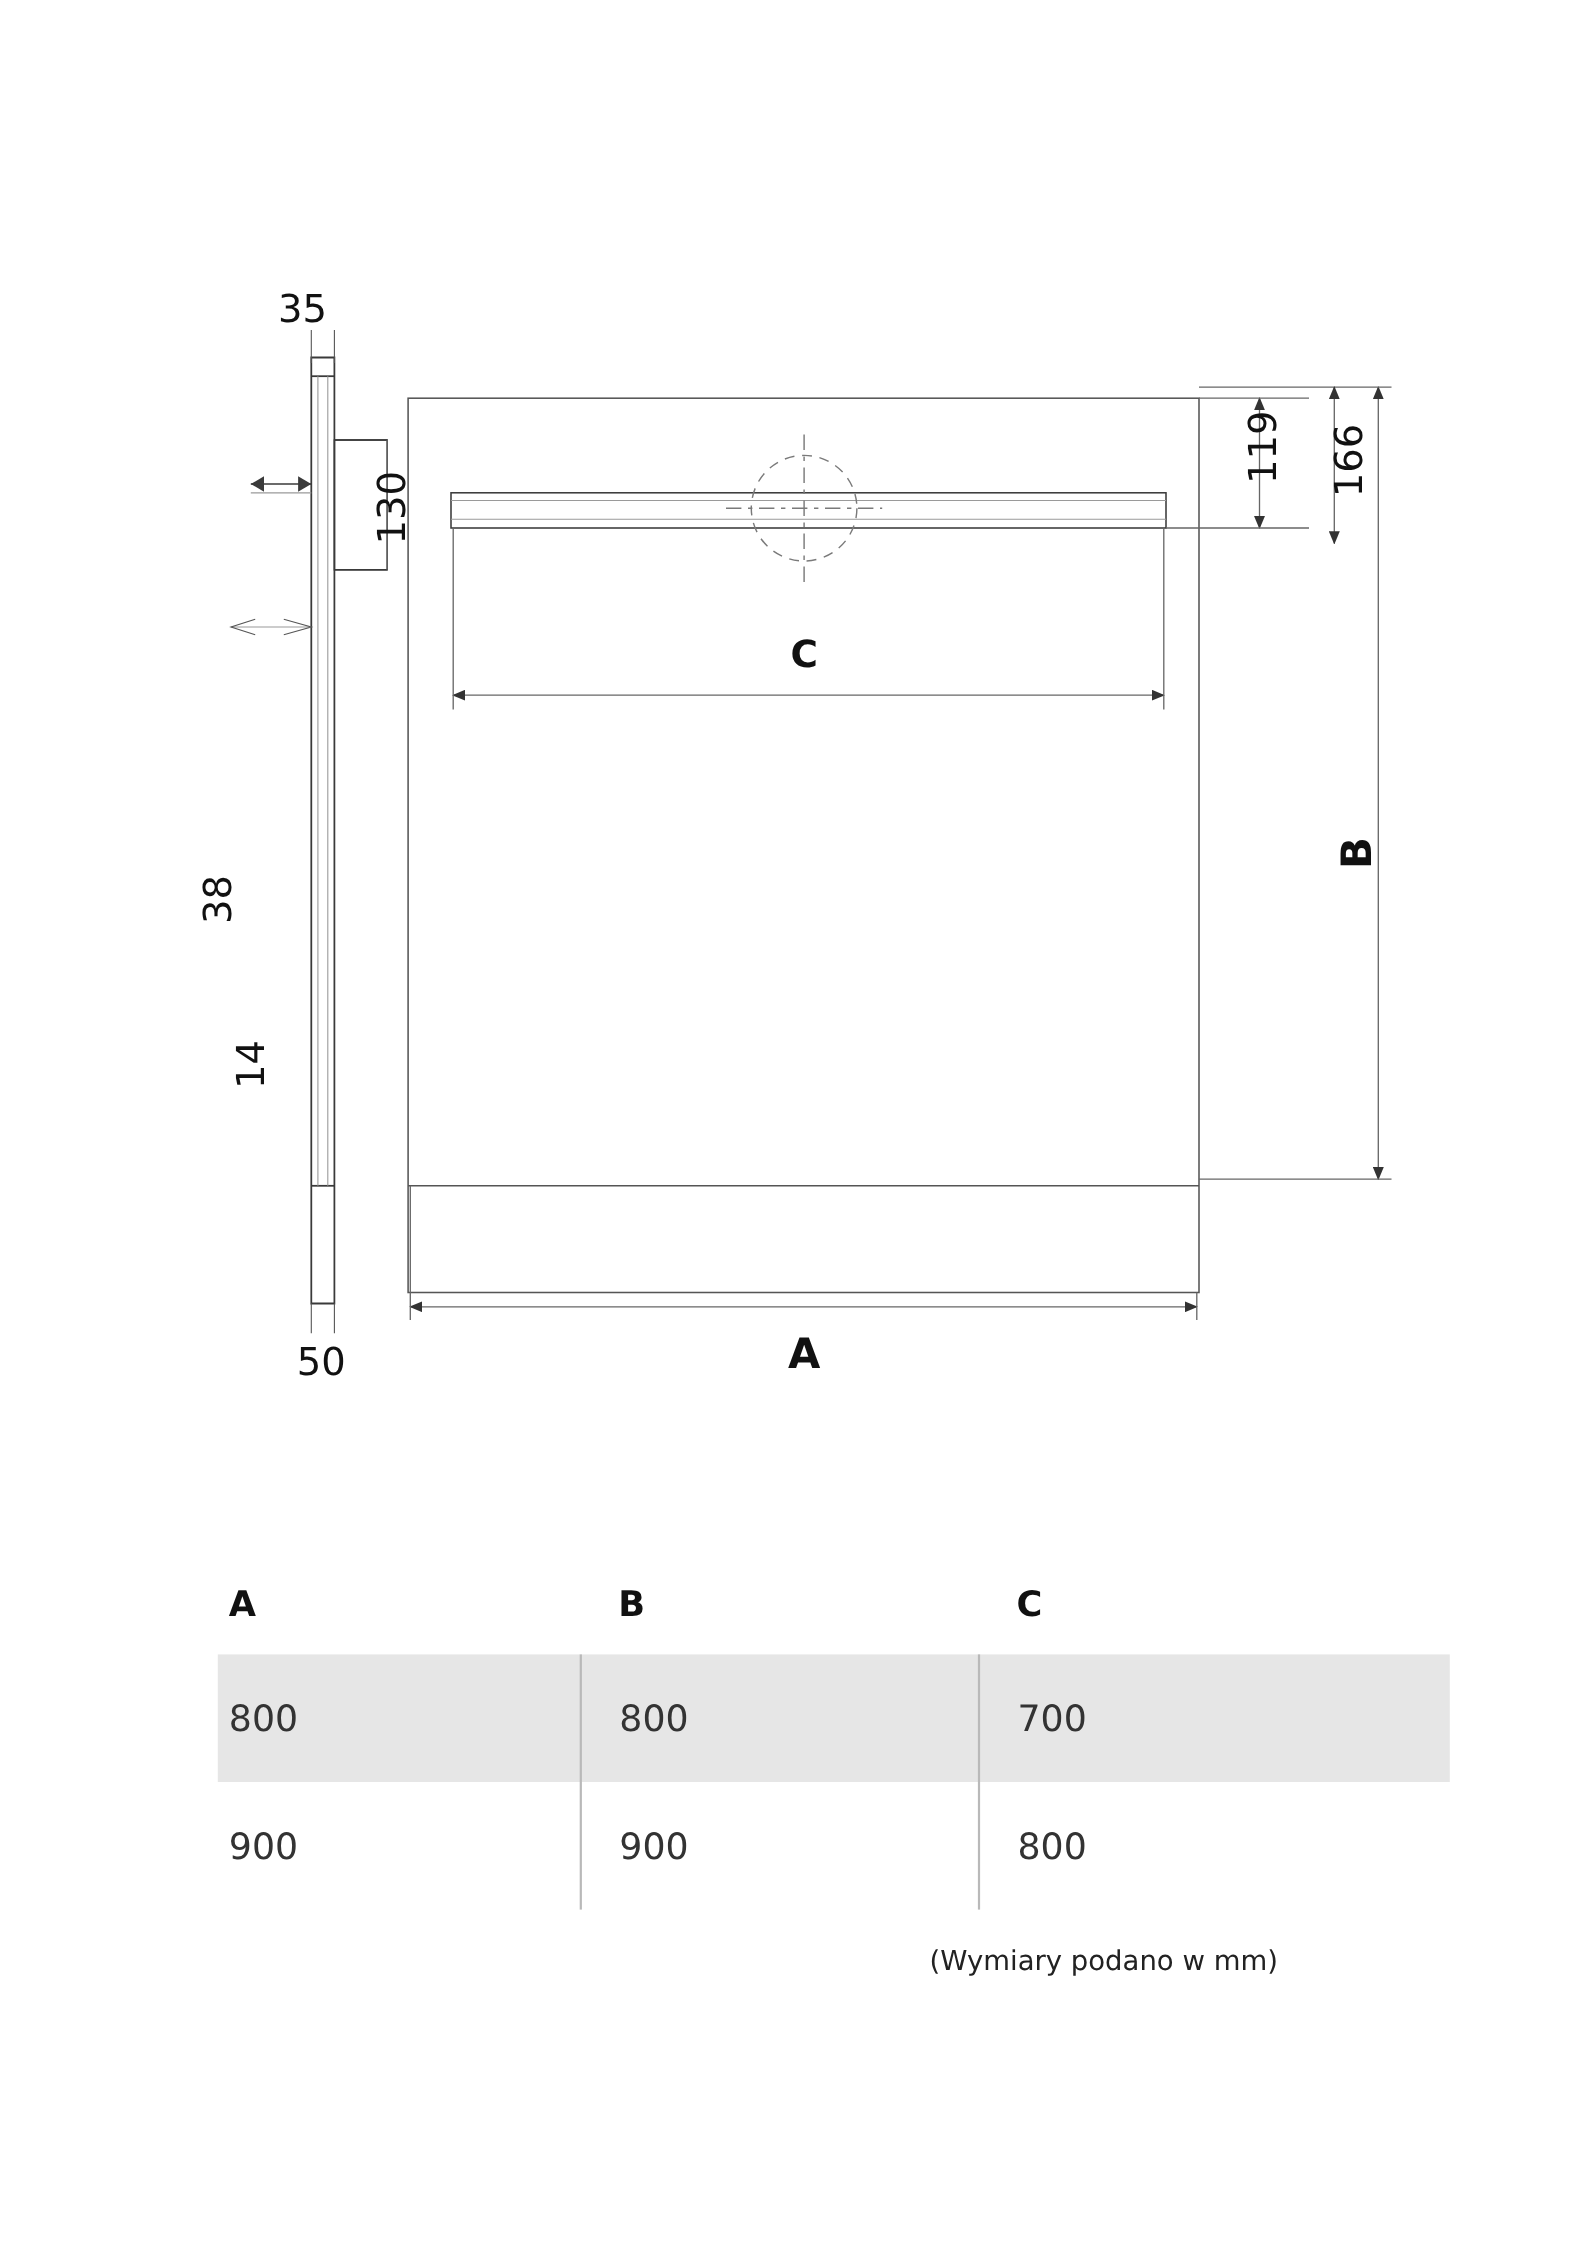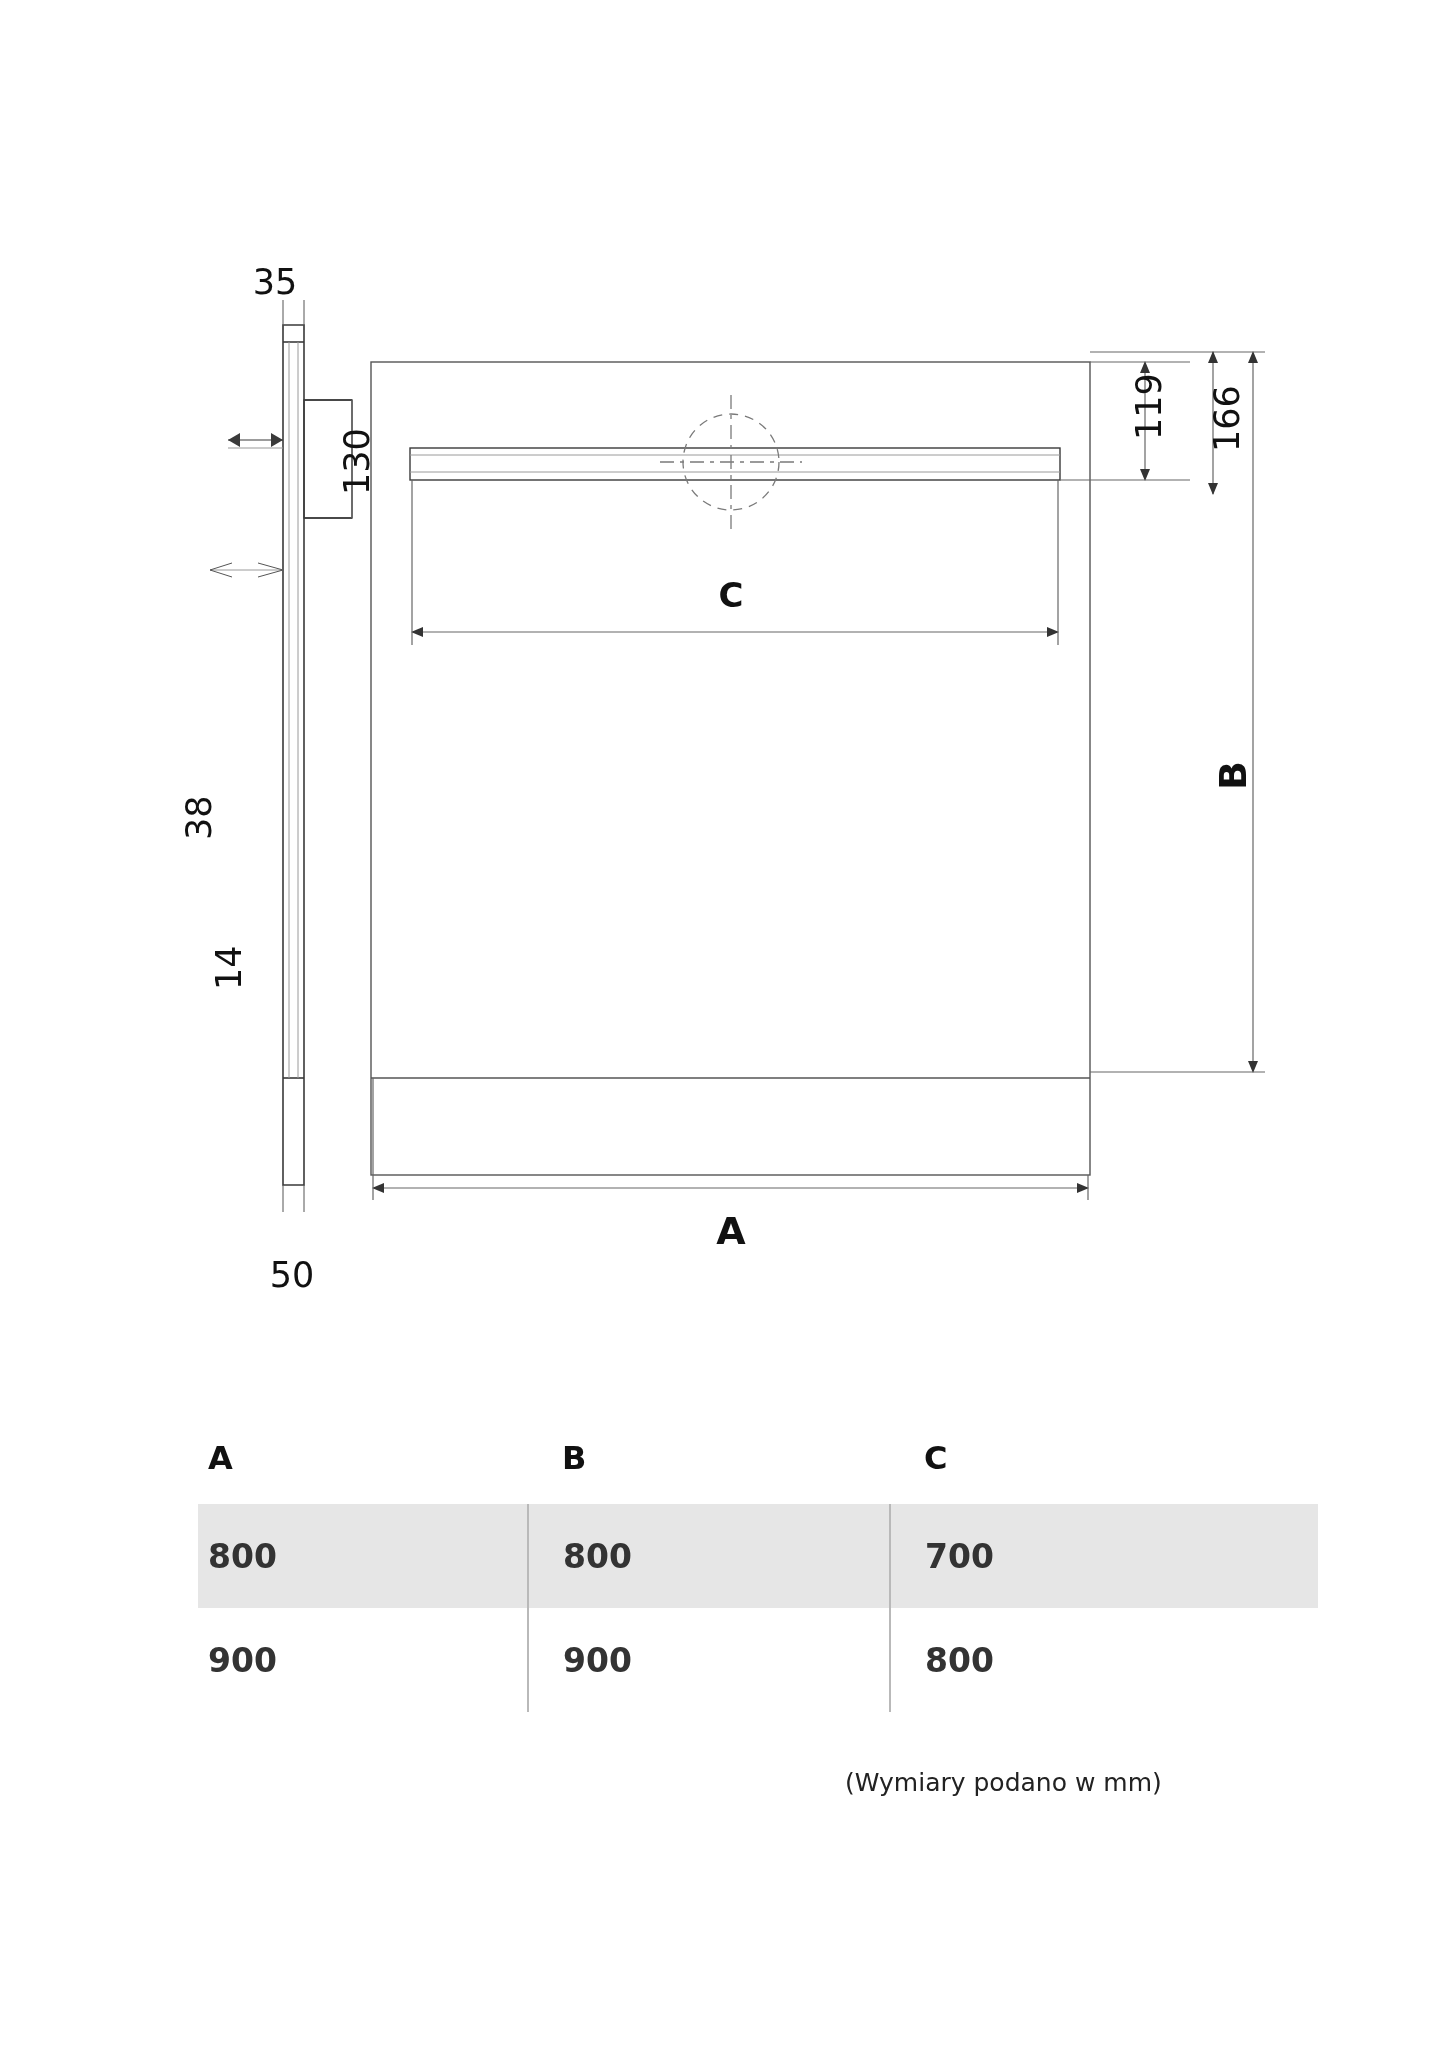--- a/index.html
+++ b/index.html
@@ -59,23 +59,23 @@
     top: 1412px;
     width: 1120px;
   }
   .tbl {
     border-collapse: collapse;
     width: 1120px;
     table-layout: fixed;
   }
   .tbl th, .tbl td {
     text-align: left;
-    font-weight: 700;
+    font-weight: 400;
     padding: 0;
-    height: 104px;
+    height: 116px;
     vertical-align: middle;
   }
   .tbl th {
     font-size: 32px;
     font-weight: 700;
     color: #111;
     height: 92px;
     padding-left: 10px;
   }
   .tbl td {
@@ -213,21 +213,21 @@
   </div>
 
   <div class="dim dim-num" style="left:275px; top:265px; transform:translateX(-50%);text-align:center;">35</div>
 
   <div class="dim dim-num rot90" style="left:340px; top:495px;">130</div>
 
   <div class="dim dim-num rot90" style="left:182px; top:840px;">38</div>
 
   <div class="dim dim-num rot90" style="left:212px; top:990px;">14</div>
 
-  <div class="dim dim-num" style="left:292px; top:1222px; transform:translateX(-50%);margin-top:36px;">50</div>
+  <div class="dim dim-num" style="left:292px; top:1222px; transform:translateX(-50%);">50</div>
 
   <div class="dim dim-num rot90" style="left:1132px; top:440px;">119</div>
 
   <div class="dim dim-num rot90" style="left:1210px; top:452px;">166</div>
 
   <div class="dim dim-letter" style="left:731px; top:578px; transform:translateX(-50%);">C</div>
 
   <div class="dim dim-letter" style="left:731px; top:1212px; transform:translateX(-50%); font-size:38px;">A</div>
 
   <div class="dim dim-letter rot90" style="left:1214px; top:790px; font-size:38px;">B</div>

